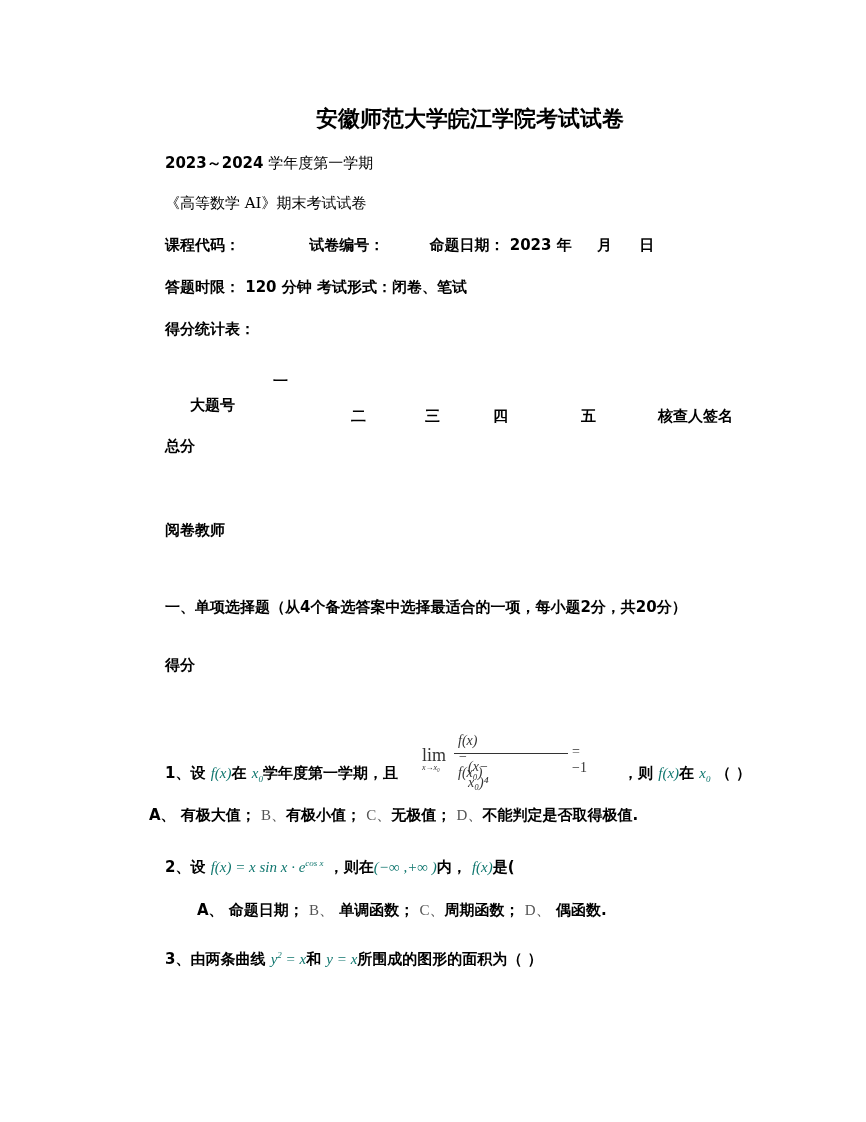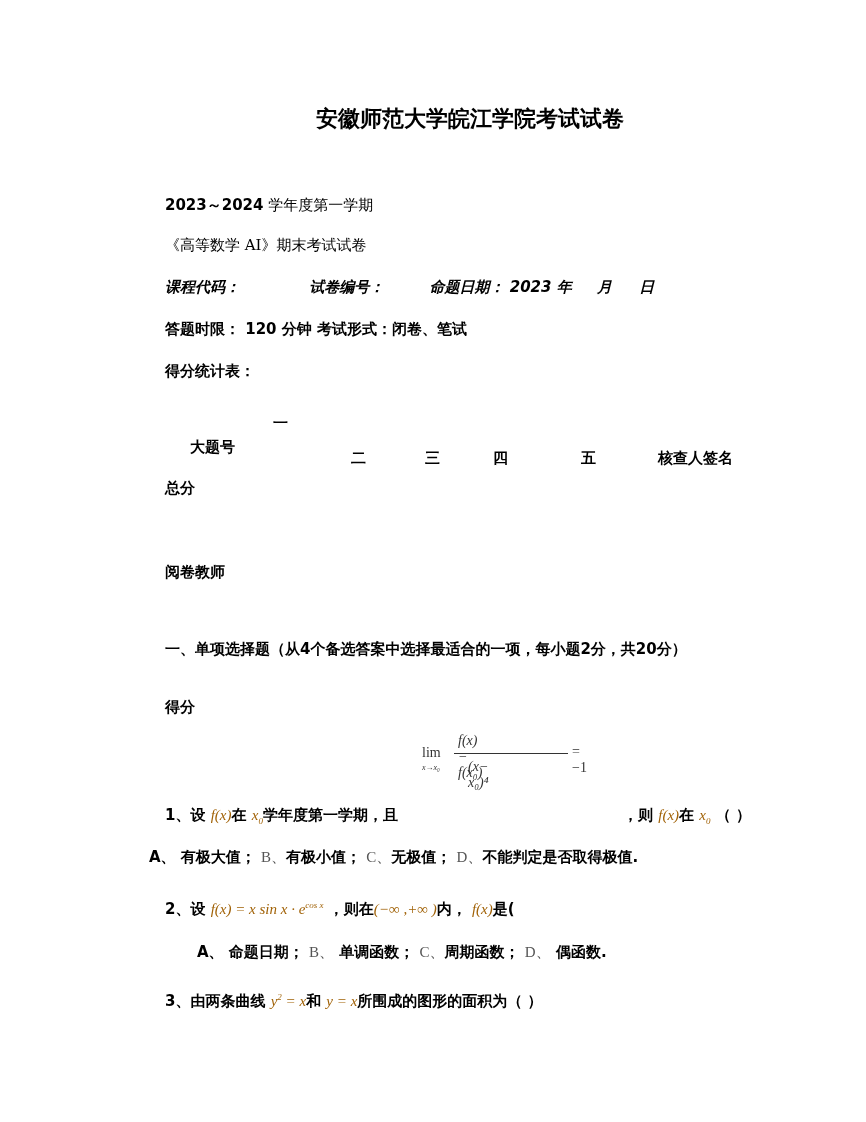--- a/index.html
+++ b/index.html
@@ -1,50 +1,50 @@
 <!DOCTYPE html>
 <html><head>
 <meta charset="utf-8">
 <style>
   html, body { margin: 0; padding: 0; background: #ffffff; }
   body { width: 866px; height: 1122px; position: relative; overflow: hidden;
          font-family: "DejaVu Serif", "Liberation Serif", serif; color: #000; }
   .abs { position: absolute; white-space: nowrap; padding-left: 37px; }
   .title { left: 0; width: 866px; top: 104px; text-align: center; font-size: 22px; font-weight: bold;
            font-family: "DejaVu Sans", "Liberation Sans", sans-serif; }
-  .line { font-size: 15px; margin-top: 42px; }
+  .line { font-size: 15px; }
   .bold { font-weight: bold; font-family: "DejaVu Sans", "Liberation Sans", sans-serif; }
   .gap { display: inline-block; }
-  .math { font-family: "Liberation Serif", "DejaVu Serif", serif; font-style: italic; color: #a16207; font-weight: normal; font-size: 15px; }
+  .math { font-family: "Liberation Serif", "DejaVu Serif", serif; font-style: italic; color: #0f766e; font-weight: normal; font-size: 15px; }
   .sub { font-size: 9px; vertical-align: sub; }
   .sup { font-size: 9px; vertical-align: super; }
   .gray { color: #555; font-weight: normal; font-family: "Liberation Serif", serif; }
   .frac { position: absolute; left: 422px; top: 733px; font-family: "Liberation Serif", serif; color: #333; font-size: 14px; }
-  .frac .lim { position: absolute; left: 0; top: 12px; font-size: 14px; }
+  .frac .lim { position: absolute; left: 0; top: 12px; font-size: 18px; }
   .frac .limsub { position: absolute; left: 0; top: 30px; font-size: 8px; font-style: italic; }
   .frac .num { position: absolute; left: 36px; top: 0; font-style: italic; }
   .frac .bar { position: absolute; left: 32px; top: 20px; width: 114px; height: 1px; background: #333; }
   .frac .den { position: absolute; left: 46px; top: 26px; font-style: italic; }
   .frac .eq { position: absolute; left: 150px; top: 11px; }
 </style>
 </head>
 <body>
 
 <div>
 
   <div class="abs title">安徽师范大学皖江学院考试试卷</div>
 
   <div class="abs line" style="left:128px; top:154px;">
     <span class="bold">2023～2024</span>
     <span>学年度第一学期</span>
   </div>
 
   <div class="abs line" style="left:128px; top:194px;">《高等数学 AI》期末考试试卷</div>
 
-  <div class="abs line bold" style="left:128px; top:236px;font-style:italic;">
+  <div class="abs line bold" style="left:128px; top:236px;">
     <span>课程代码：</span><span class="gap" style="width:64px"></span>
     <span>试卷编号：</span><span class="gap" style="width:40px"></span>
     <span>命题日期：</span>
     <span>2023 年</span><span class="gap" style="width:20px"></span>
     <span>月</span><span class="gap" style="width:22px"></span>
     <span>日</span>
   </div>
 
   <div class="abs line bold" style="left:128px; top:278px;text-align:right;">
     <span>答题时限：</span>

